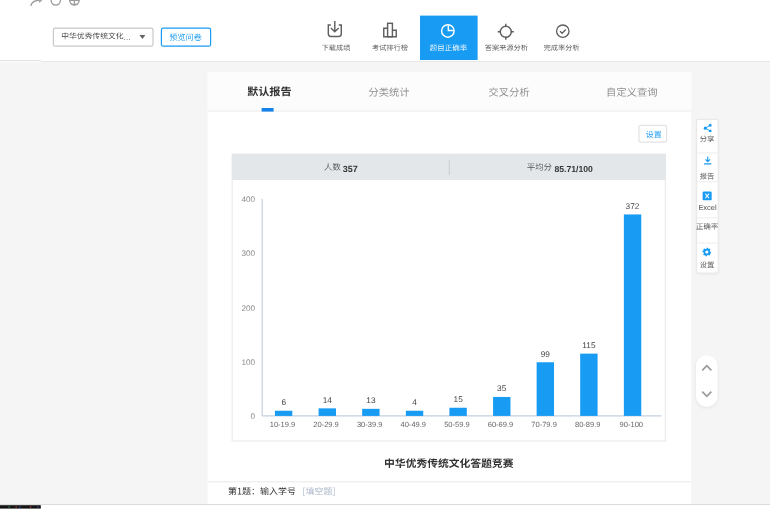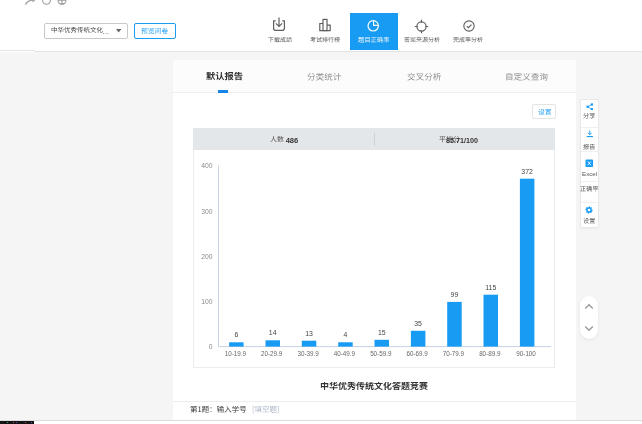--- a/index.html
+++ b/index.html
@@ -118,27 +118,27 @@
       <path d="M0.8 0.2C1.2 0.5 1.6 0.9 1.9 1.2L2.2 0.9C2.0 0.6 1.5 0.1 1.2 -0.1ZM0.3 1.9V2.4H1.3V4.8C1.3 5.1 1.0 5.3 0.9 5.4C1.0 5.5 1.1 5.7 1.2 5.8C1.3 5.7 1.5 5.6 2.7 4.7C2.6 4.6 2.5 4.4 2.5 4.2L1.7 4.8V1.9ZM3.3 -0.0V0.7C3.3 1.2 3.2 1.8 2.3 2.2C2.4 2.3 2.6 2.5 2.6 2.6C3.6 2.1 3.8 1.4 3.8 0.7V0.4H5.0V1.5C5.0 2.1 5.1 2.3 5.6 2.3C5.7 2.3 6.0 2.3 6.1 2.3C6.2 2.3 6.4 2.2 6.5 2.2C6.4 2.1 6.4 1.9 6.4 1.8C6.3 1.8 6.2 1.8 6.1 1.8C6.0 1.8 5.7 1.8 5.6 1.8C5.5 1.8 5.5 1.7 5.5 1.6V-0.0ZM5.5 3.2C5.2 3.8 4.9 4.2 4.4 4.6C4.0 4.2 3.6 3.7 3.4 3.2ZM2.6 2.7V3.2H3.0L2.9 3.2C3.1 3.9 3.5 4.4 4.0 4.9C3.5 5.2 2.9 5.4 2.3 5.5C2.4 5.7 2.5 5.9 2.6 6.0C3.2 5.8 3.8 5.5 4.4 5.2C4.9 5.6 5.5 5.8 6.2 6.0C6.3 5.9 6.4 5.7 6.5 5.5C5.9 5.4 5.3 5.2 4.8 4.9C5.4 4.4 5.9 3.7 6.1 2.8L5.8 2.7L5.7 2.7Z M11.2 0.4H12.4V1.0H11.2ZM9.6 0.4H10.8V1.0H9.6ZM8.1 0.4H9.2V1.0H8.1ZM8.1 2.5V5.4H7.2V5.8H13.2V5.4H12.3V2.5H10.2L10.3 2.1H13.1V1.7H10.3L10.4 1.3H12.9V-0.0H7.6V1.3H9.9L9.8 1.7H7.3V2.1H9.8L9.7 2.5ZM8.6 5.4V5.0H11.8V5.4ZM8.6 3.6H11.8V4.0H8.6ZM8.6 3.3V2.9H11.8V3.3ZM8.6 4.3H11.8V4.7H8.6Z" fill="#189bf2"></path>
     </svg>
   </div>
 <div class="abs" style="left:192.8px;top:128px;width:362.6px;height:22.4px;background:#e4e7e9"></div>
 <div class="abs" style="left:373.8px;top:132.5px;width:1px;height:13.5px;background:#cdd2d6"></div>
 <div class="abs" style="left:269.8px;top:136.4px">
     <svg style="display:block" width="14.0" height="9.1" viewBox="0 0 14.0 9.1">
       <path d="M3.2 -0.3C3.2 0.8 3.2 4.2 0.3 5.7C0.5 5.8 0.6 6.0 0.7 6.1C2.4 5.2 3.2 3.6 3.5 2.2C3.9 3.5 4.6 5.3 6.4 6.1C6.5 6.0 6.6 5.8 6.8 5.7C4.3 4.6 3.8 1.6 3.7 0.8C3.8 0.4 3.8 0.0 3.8 -0.3Z M10.1 -0.1C10.0 0.1 9.8 0.5 9.6 0.8L9.9 1.0C10.1 0.7 10.3 0.4 10.5 0.0ZM7.6 0.0C7.8 0.3 8.0 0.7 8.1 1.0L8.4 0.8C8.4 0.5 8.2 0.2 8.0 -0.1ZM9.9 3.8C9.7 4.1 9.5 4.5 9.2 4.7C9.0 4.6 8.7 4.5 8.4 4.3C8.5 4.2 8.6 4.0 8.7 3.8ZM7.8 4.5C8.1 4.7 8.5 4.8 8.8 5.0C8.4 5.3 7.9 5.6 7.3 5.7C7.4 5.8 7.5 6.0 7.5 6.1C8.2 5.9 8.8 5.7 9.3 5.3C9.5 5.4 9.7 5.5 9.9 5.6L10.2 5.3C10.1 5.2 9.9 5.1 9.6 4.9C10.0 4.5 10.3 4.0 10.5 3.4L10.2 3.3L10.1 3.3H8.9L9.1 3.0L8.6 2.9C8.6 3.0 8.5 3.2 8.4 3.3H7.5V3.8H8.2C8.1 4.1 7.9 4.3 7.8 4.5ZM8.8 -0.3V1.0H7.3V1.5H8.6C8.3 1.9 7.8 2.3 7.3 2.6C7.4 2.7 7.5 2.8 7.6 3.0C8.0 2.7 8.4 2.3 8.8 1.9V2.8H9.3V1.8C9.6 2.1 10.1 2.4 10.2 2.6L10.5 2.2C10.4 2.1 9.7 1.7 9.4 1.5H10.7V1.0H9.3V-0.3ZM11.4 -0.2C11.2 1.0 10.9 2.2 10.4 2.9C10.5 3.0 10.7 3.2 10.8 3.2C10.9 3.0 11.1 2.7 11.2 2.3C11.4 3.0 11.6 3.7 11.9 4.2C11.5 4.9 10.9 5.4 10.2 5.8C10.3 5.9 10.4 6.1 10.5 6.2C11.2 5.8 11.7 5.3 12.1 4.7C12.5 5.3 12.9 5.8 13.4 6.1C13.5 6.0 13.7 5.8 13.8 5.7C13.2 5.4 12.8 4.9 12.4 4.2C12.8 3.5 13.0 2.6 13.2 1.6H13.6V1.1H11.6C11.7 0.7 11.8 0.3 11.9 -0.1ZM12.7 1.6C12.6 2.4 12.4 3.1 12.1 3.7C11.9 3.0 11.7 2.3 11.5 1.6Z" fill="#555"></path>
     </svg>
   </div>
-<div class="abs" style="left:285.7px;top:137.4px;font-size:7.5px;font-weight:bold;color:#333;line-height:1">486</div>
+<div class="abs" style="left:285.7px;top:137.4px;font-size:7.5px;font-weight:bold;color:#333;line-height:1">357</div>
 <div class="abs" style="left:439.3px;top:136.4px">
     <svg style="display:block" width="21.0" height="9.1" viewBox="0 0 21.0 9.1">
       <path d="M1.2 1.2C1.5 1.7 1.8 2.4 1.9 2.8L2.4 2.6C2.3 2.2 2.0 1.6 1.7 1.1ZM5.3 1.0C5.1 1.5 4.8 2.2 4.5 2.7L5.0 2.8C5.2 2.4 5.6 1.7 5.8 1.2ZM0.4 3.2V3.7H3.2V6.2H3.8V3.7H6.6V3.2H3.8V0.7H6.3V0.2H0.7V0.7H3.2V3.2Z M10.4 2.4C10.8 2.7 11.4 3.2 11.7 3.5L12.0 3.2C11.7 2.9 11.2 2.4 10.7 2.1ZM9.8 4.8 10.0 5.3C10.8 4.9 11.7 4.3 12.6 3.8L12.5 3.4C11.5 3.9 10.5 4.5 9.8 4.8ZM11.0 -0.3C10.7 0.6 10.1 1.5 9.5 2.1C9.6 2.2 9.8 2.4 9.8 2.5C10.2 2.2 10.5 1.8 10.8 1.3H13.0C12.9 4.2 12.8 5.3 12.6 5.6C12.5 5.7 12.4 5.7 12.3 5.7C12.1 5.7 11.7 5.7 11.2 5.6C11.3 5.8 11.3 6.0 11.3 6.1C11.8 6.2 12.2 6.2 12.5 6.1C12.7 6.1 12.9 6.1 13.0 5.9C13.3 5.5 13.4 4.4 13.5 1.1C13.5 1.0 13.5 0.8 13.5 0.8H11.0C11.2 0.5 11.3 0.2 11.5 -0.1ZM7.3 4.7 7.4 5.3C8.1 4.9 9.0 4.5 9.8 4.1L9.7 3.6L8.7 4.1V1.9H9.5V1.4H8.7V-0.2H8.2V1.4H7.3V1.9H8.2V4.3C7.8 4.5 7.5 4.6 7.3 4.7Z M18.7 -0.2 18.2 0.0C18.7 1.1 19.6 2.2 20.3 2.8C20.4 2.7 20.6 2.5 20.7 2.4C20.0 1.9 19.1 0.8 18.7 -0.2ZM16.3 -0.1C15.9 0.9 15.1 1.9 14.3 2.5C14.4 2.6 14.7 2.8 14.8 2.9C14.9 2.8 15.1 2.6 15.3 2.4V2.9H16.7C16.5 4.1 16.1 5.2 14.5 5.7C14.6 5.8 14.7 6.0 14.8 6.2C16.6 5.5 17.0 4.3 17.2 2.9H19.1C19.0 4.6 18.9 5.3 18.8 5.5C18.7 5.6 18.6 5.6 18.5 5.6C18.3 5.6 17.9 5.6 17.4 5.5C17.5 5.7 17.6 5.9 17.6 6.1C18.0 6.1 18.5 6.1 18.7 6.1C18.9 6.1 19.1 6.0 19.2 5.8C19.5 5.6 19.6 4.8 19.7 2.6C19.7 2.5 19.7 2.4 19.7 2.4H15.3C15.9 1.7 16.5 0.9 16.8 0.0Z" fill="#555"></path>
     </svg>
   </div>
-<div class="abs" style="left:446px;top:137.4px;font-size:7.2px;font-weight:bold;color:#333;line-height:1">85.71/100</div>
+<div class="abs" style="left:462px;top:137.4px;font-size:7.2px;font-weight:bold;color:#333;line-height:1">85.71/100</div>
 <div class="abs" style="left:192.8px;top:150.4px;width:362.6px;height:217.6px;background:#fff;border:1px solid #ececec;border-top:none"></div>
 <svg class="abs" style="left:192.8px;top:150.4px" width="362.6" height="217.6" viewBox="0 0 362.6 217.6">
     <path d="M25.5 15.6 L25.5 196.6" stroke="#c5d2e0" stroke-width="1" fill="none"></path>
     <path d="M25.5 196.6 L358.2 196.6" stroke="#c5d2e0" stroke-width="1" fill="none"></path>
     <text x="19.6" y="199.0" font-size="6.8" fill="#8a8a8a" text-anchor="end" font-family="Liberation Sans">0</text>
     <text x="19.6" y="153.9" font-size="6.8" fill="#8a8a8a" text-anchor="end" font-family="Liberation Sans">100</text>
     <text x="19.6" y="108.8" font-size="6.8" fill="#8a8a8a" text-anchor="end" font-family="Liberation Sans">200</text>
     <text x="19.6" y="63.6" font-size="6.8" fill="#8a8a8a" text-anchor="end" font-family="Liberation Sans">300</text>
     <text x="19.6" y="18.5" font-size="6.8" fill="#8a8a8a" text-anchor="end" font-family="Liberation Sans">400</text>
     <rect x="36.1" y="192.3" width="14.5" height="4.3" fill="#189bf2"></rect>

